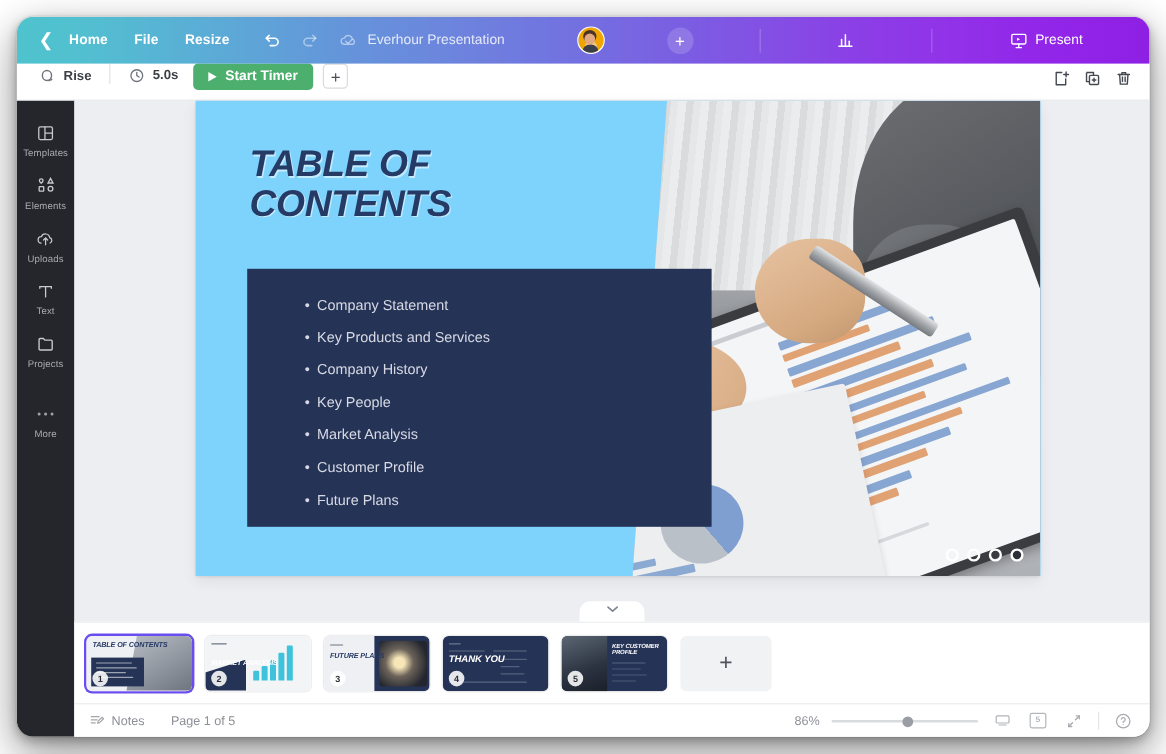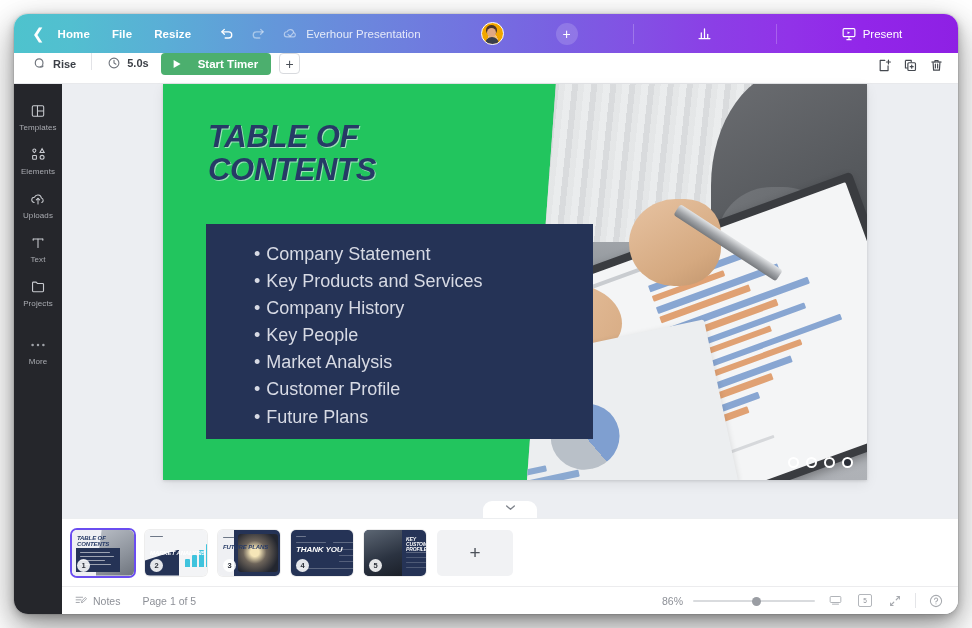--- a/index.html
+++ b/index.html
@@ -132,21 +132,21 @@
     display: flex; align-items: flex-start;
     padding: 0 10px;
   }
   .tool-item {
     display: flex; align-items: center; gap: 6px;
     font-size: 11px; font-weight: bold; color: #3b3f46;
     padding: 3px 8px; border-radius: 4px; cursor: pointer;
   }
   .tool-sep { width: 1px; height: 17px; background: #e2e3e7; margin: 0 7px; }
   #start-timer {
-    display: flex; align-items: center; gap: 16px;
+    display: flex; align-items: center; gap: 6px;
     background: #4caf6e; color: #ffffff;
     font-size: 11.5px; font-weight: bold;
     padding: 5px 13px 5px 11px;
     border-radius: 4px; margin-left: 4px; cursor: pointer;
   }
   #add-anim {
     width: 21px; height: 21px; margin-left: 8px;
     border: 1px solid #d8dade; border-radius: 4px;
     display: flex; align-items: center; justify-content: center;
     color: #4a4f57; font-size: 14px; font-weight: 300; cursor: pointer;
@@ -179,21 +179,21 @@
     flex: 1; position: relative;
     display: flex; align-items: center; justify-content: center;
     min-height: 0;
   }
 
   
   #slide {
     position: absolute;
     left: 101px; top: 0px;
     width: 704px; height: 396px;
-    background: #22c55e;
+    background: #7dd3fc;
     box-shadow: 0 1px 3px rgba(0,0,0,.13), 0 4px 12px rgba(0,0,0,.07);
     overflow: hidden;
   }
   #slide-photo {
     position: absolute; right: 0; top: 0; width: 340px; height: 100%;
     clip-path: polygon(8.5% 0, 100% 0, 100% 100%, 0% 100%);
     overflow: hidden;
   }
   
   .photo-base {
@@ -287,21 +287,21 @@
   }
   #toc-box {
     position: absolute; left: 43px; top: 140px;
     width: 387px; height: 215px;
     background: #253356;
     z-index: 3;
     padding: 17px 0 0 48px;
   }
   .toc-item {
     color: #d7dae4;
-    font-size: 18px;
+    font-size: 12px;
     line-height: 27.1px;
     white-space: nowrap;
   }
   .toc-item b { font-weight: normal; padding-right: 6px; }
 
   
   #collapse-tab {
     position: absolute; left: 50%; transform: translateX(-50%);
     bottom: 0; width: 54px; height: 17px;
     background: #ffffff;
@@ -313,21 +313,21 @@
 
   
   #thumb-strip {
     height: 68px; flex: 0 0 68px;
     background: #ffffff;
     border-top: 1px solid #eceef0;
     display: flex; align-items: center;
     padding: 0 10px; gap: 11px;
   }
   .thumb {
-    width: 62px; height: 46px; border-radius: 5px;
+    width: 88px; height: 46px; border-radius: 5px;
     position: relative; overflow: hidden; cursor: pointer;
     flex: 0 0 auto;
     box-shadow: 0 0 0 1px rgba(0,0,0,.07);
   }
   .thumb.active { box-shadow: 0 0 0 2px #6a4df0; }
   .thumb-num {
     position: absolute; left: 5px; bottom: 4px;
     width: 13px; height: 13px; border-radius: 50%;
     background: rgba(255,255,255,.88);
     color: #2b2f38; font-size: 7.5px; font-weight: bold;

